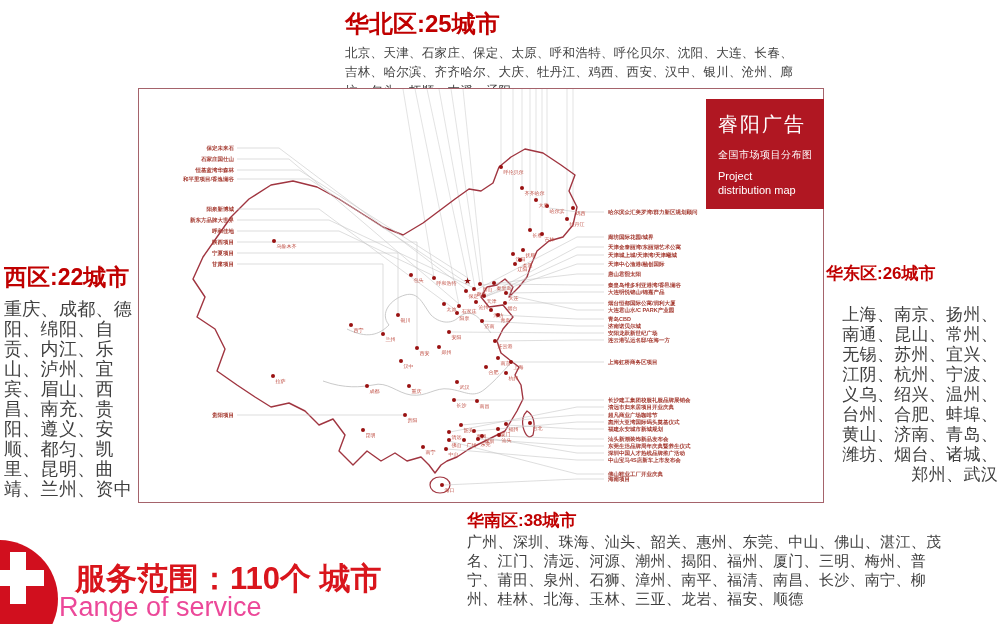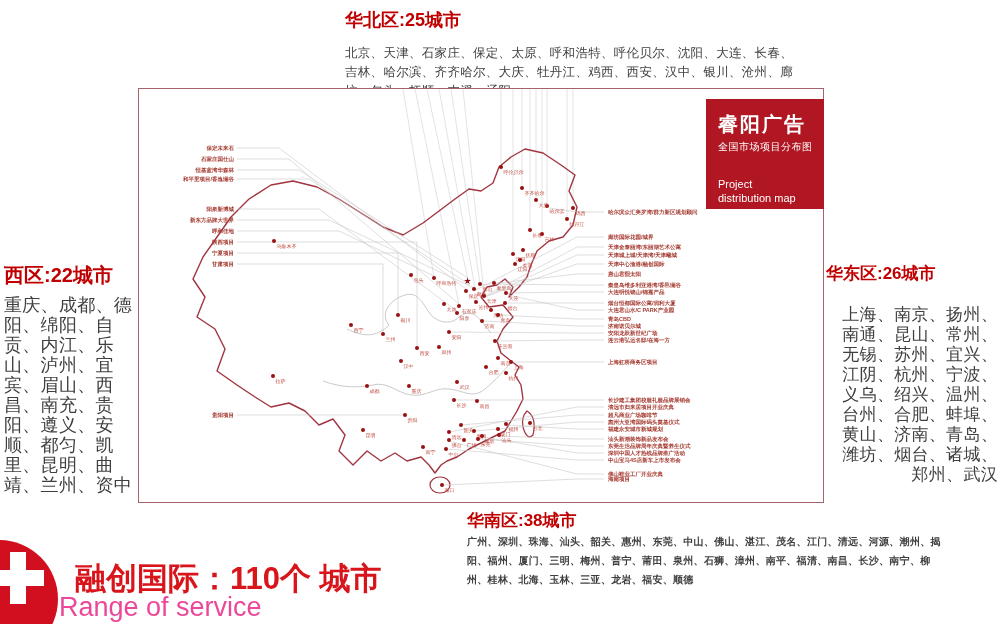--- a/index.html
+++ b/index.html
@@ -2,40 +2,40 @@
 <html><head>
 <meta charset="utf-8">
 <style>
   html,body{margin:0;padding:0;background:#ffffff;}
   .page{position:relative;width:1000px;height:624px;background:#fff;overflow:hidden;
         font-family:"Liberation Sans","DejaVu Sans",sans-serif;}
   .region{position:absolute;}
   .region-title{color:#c00000;font-weight:700;}
   .region-cities{color:#3f3f3f;letter-spacing:.3px;word-break:break-all;}
   .region-north{left:345px;top:8px;width:455px;}
-  .region-north .region-title{font-size:18px;margin-bottom:12px;}
+  .region-north .region-title{font-size:24px;margin-bottom:4px;}
   .region-north .region-cities{font-size:12.5px;line-height:19px;}
   .region-west{left:4px;top:262px;width:129px;}
-  .region-west .region-title{font-size:20px;margin-bottom:6px;}
+  .region-west .region-title{font-size:23px;margin-bottom:6px;}
   .region-west .region-cities{font-size:18px;line-height:20px;}
   .region-east{left:826px;top:262px;width:172px;}
   .region-east .region-title{font-size:17px;margin-bottom:20px;}
   .region-east .region-cities{font-size:17px;line-height:20px;text-align:right;}
   .region-south{left:467px;top:509px;width:478px;}
   .region-south .region-title{font-size:17px;}
-  .region-south .region-cities{font-size:10px;line-height:19px;font-weight:bold;}
+  .region-south .region-cities{font-size:15px;line-height:19px;}
 
   .map-box{position:absolute;left:138px;top:88px;width:684px;height:413px;
            border:1px solid #a5636b;box-sizing:content-box;background:#fff;}
   .map-box svg{position:absolute;left:0;top:0;width:684px;height:413px;}
   .brand-box{position:absolute;left:567px;top:10px;width:118px;height:110px;
              background:#b01722;color:#fff;box-sizing:border-box;padding:12px 0 0 12px;}
-  .brand-name{font-size:20px;font-weight:700;letter-spacing:2px;}
-  .brand-sub{font-size:10px;margin-top:2px;letter-spacing:.5px;}
-  .brand-sub-en{font-size:11px;margin-top:24px;line-height:1.25;width:78px;}
+  .brand-name{font-size:20px;font-weight:400;letter-spacing:2px;}
+  .brand-sub{font-size:10px;margin-top:10px;letter-spacing:.5px;}
+  .brand-sub-en{font-size:11px;margin-top:8px;line-height:1.25;width:78px;}
 
   .badge-circle{position:absolute;left:-60px;top:540px;width:118px;height:118px;
                 border-radius:50%;background:#d10f1e;overflow:hidden;}
   .badge-bar{position:absolute;background:#fff;}
   .badge-bar.h{left:52px;top:30px;width:52px;height:16px;}
   .badge-bar.v{left:70px;top:12px;width:16px;height:52px;}
   .footer-cn{position:absolute;left:75px;top:558px;font-size:31px;font-weight:700;color:#d9151c;}
   .footer-en{position:absolute;left:59px;top:592px;font-size:27px;color:#ec4899;}
 
   .outline{fill:none;stroke:#a03540;stroke-width:1.4;stroke-linejoin:round;}
@@ -302,16 +302,16 @@
       <div class="brand-name">睿阳广告</div>
       <div class="brand-sub">全国市场项目分布图</div>
       <div class="brand-sub-en">Project distribution map</div>
     </div>
   </div>
 
   <div class="badge-circle">
     <div class="badge-bar h"></div>
     <div class="badge-bar v"></div>
   </div>
-  <div class="footer-cn">融创国际：110个 城市</div>
+  <div class="footer-cn">服务范围：110个 城市</div>
   <div class="footer-en">Range of service</div>
 
 </div>
 
 </body></html>

